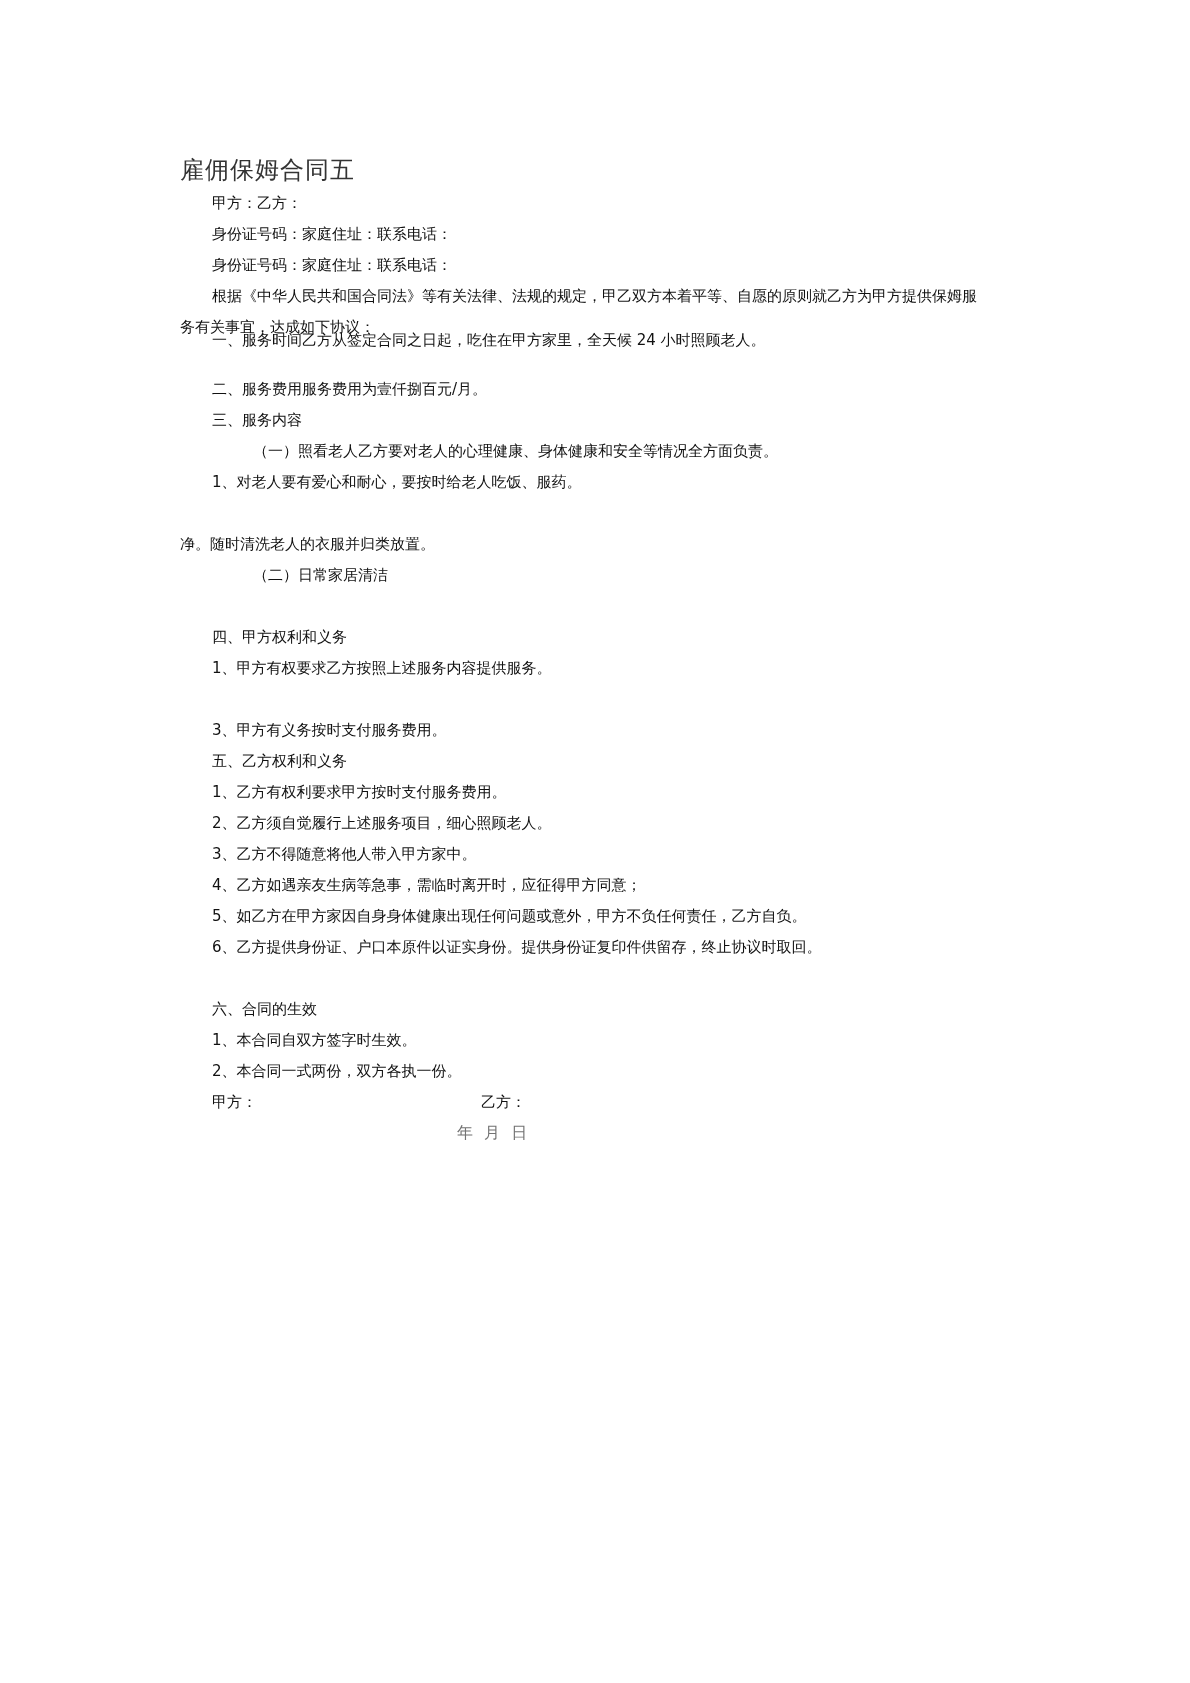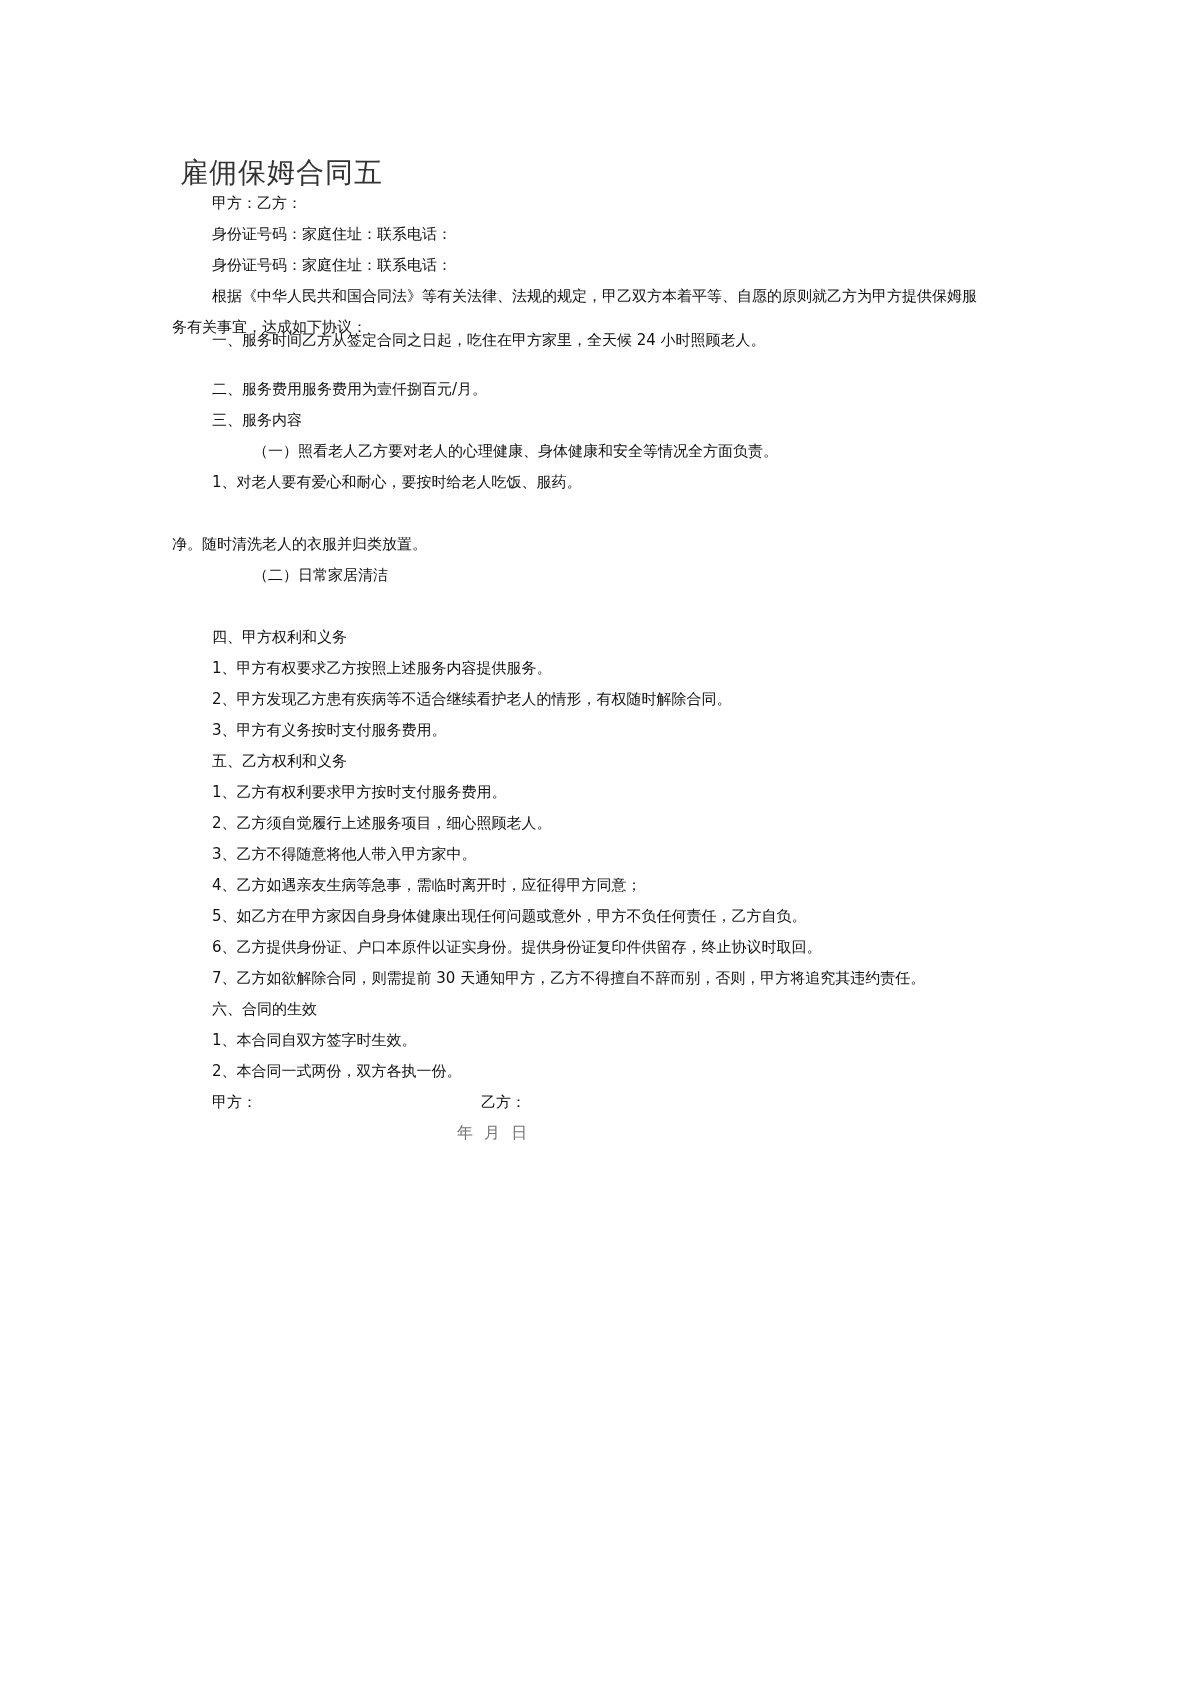--- a/index.html
+++ b/index.html
@@ -4,26 +4,26 @@
 <style>
   html, body { margin: 0; padding: 0; background: #ffffff; }
   body { width: 1190px; height: 1683px; position: relative; overflow: hidden; }
   .page {
     position: absolute; left: 0; top: 0; width: 1190px; height: 1683px; background: #ffffff;
     font-family: "DejaVu Sans", "Liberation Sans", sans-serif; color: #111111;
   }
   .title {
     position: absolute; left: 180px; top: 154px;
     font-family: "DejaVu Serif", "Liberation Serif", serif;
-    font-size: 28px; color: #333333; letter-spacing: 1px; white-space: nowrap;
+    font-size: 24px; color: #333333; letter-spacing: 1px; white-space: nowrap;
   }
   .line {
     position: absolute; left: 212px; font-size: 15px; white-space: nowrap; line-height: 20px;
   }
-  .line.noindent { left: 172px; }
+  .line.noindent { left: 180px; }
   .line.paren { left: 206px; margin-left: 47px; }
   .sig-b { position: absolute; left: 481px; font-size: 15px; white-space: nowrap; line-height: 20px; }
   .date {
     position: absolute; left: 457px; font-size: 16px; white-space: nowrap; line-height: 20px;
     font-family: "DejaVu Serif", "Liberation Serif", serif; color: #737373; word-spacing: 6px;
   }
 </style>
 </head>
 <body>
 
@@ -40,31 +40,29 @@
   <div class="line" style="top:330px">一、服务时间乙方从签定合同之日起，吃住在甲方家里，全天候 24 小时照顾老人。</div>
   <div class="line" style="top:379px">二、服务费用服务费用为壹仟捌百元/月。</div>
   <div class="line" style="top:410px">三、服务内容</div>
   <div class="line paren" style="top:441px">（一）照看老人乙方要对老人的心理健康、身体健康和安全等情况全方面负责。</div>
   <div class="line" style="top:472px">1、对老人要有爱心和耐心，要按时给老人吃饭、服药。</div>
   <div class="line noindent" style="top:534px">净。随时清洗老人的衣服并归类放置。</div>
   <div class="line paren" style="top:565px">（二）日常家居清洁</div>
 
   <div class="line" style="top:627px">四、甲方权利和义务</div>
   <div class="line" style="top:658px">1、甲方有权要求乙方按照上述服务内容提供服务。</div>
-  <div class="line" style="top:689px">2、甲方发现乙方患有疾病等不适合继续看护老人的情形，有权随时解除合同。</div>
   <div class="line" style="top:720px">3、甲方有义务按时支付服务费用。</div>
 
   <div class="line" style="top:751px">五、乙方权利和义务</div>
   <div class="line" style="top:782px">1、乙方有权利要求甲方按时支付服务费用。</div>
   <div class="line" style="top:813px">2、乙方须自觉履行上述服务项目，细心照顾老人。</div>
   <div class="line" style="top:844px">3、乙方不得随意将他人带入甲方家中。</div>
   <div class="line" style="top:875px">4、乙方如遇亲友生病等急事，需临时离开时，应征得甲方同意；</div>
   <div class="line" style="top:906px">5、如乙方在甲方家因自身身体健康出现任何问题或意外，甲方不负任何责任，乙方自负。</div>
   <div class="line" style="top:937px">6、乙方提供身份证、户口本原件以证实身份。提供身份证复印件供留存，终止协议时取回。</div>
-  <div class="line" style="top:968px">7、乙方如欲解除合同，则需提前 30 天通知甲方，乙方不得擅自不辞而别，否则，甲方将追究其违约责任。</div>
 
   <div class="line" style="top:999px">六、合同的生效</div>
   <div class="line" style="top:1030px">1、本合同自双方签字时生效。</div>
   <div class="line" style="top:1061px">2、本合同一式两份，双方各执一份。</div>
 
   <div class="line" style="top:1092px">甲方：</div>
   <div class="sig-b" style="top:1092px">乙方：</div>
   <div class="date" style="top:1123px">年 月 日</div>
 </div>
 

